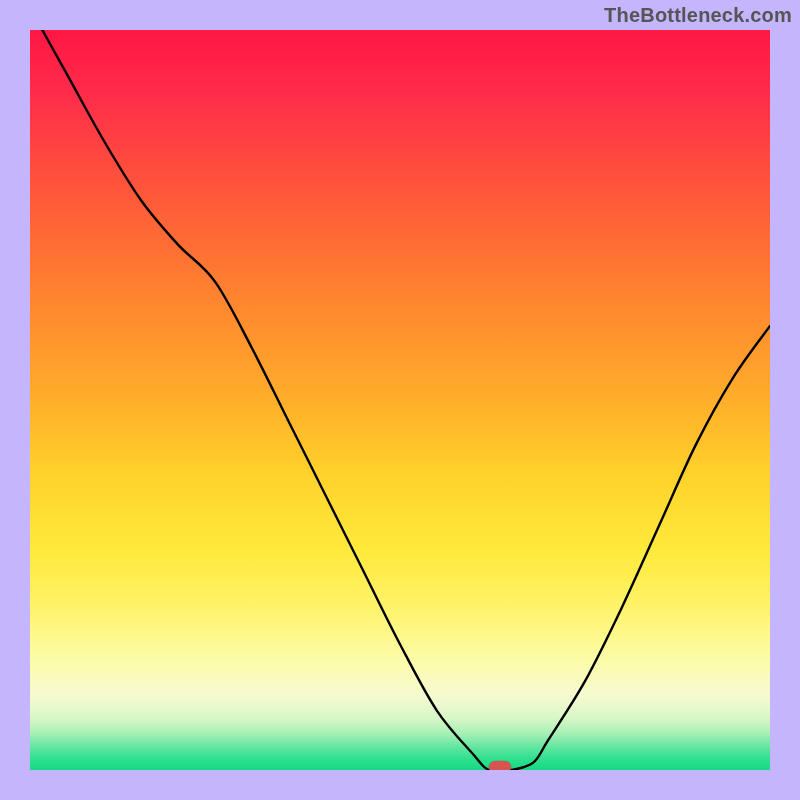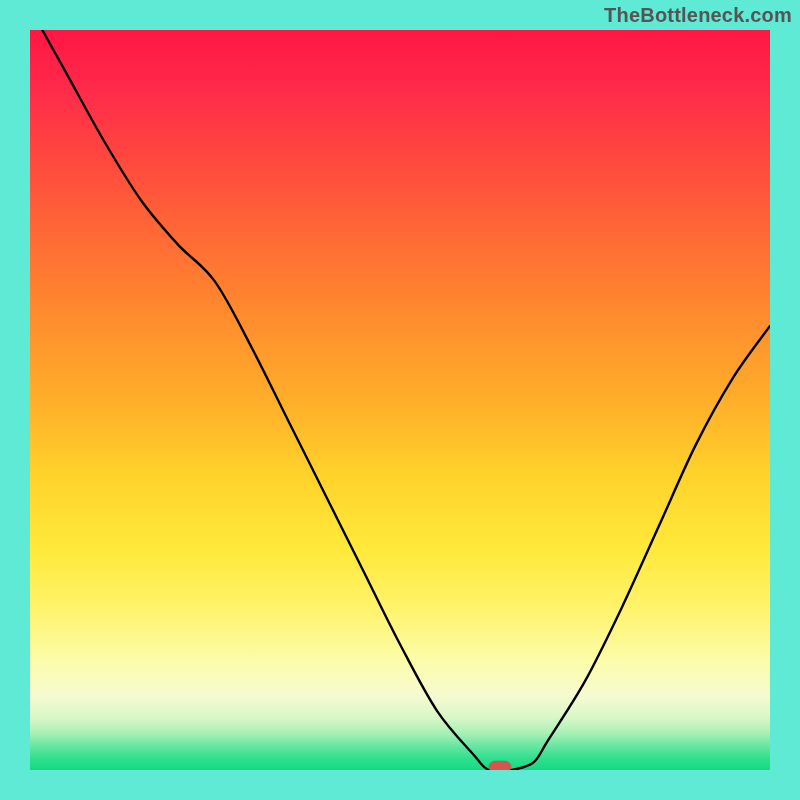--- a/index.html
+++ b/index.html
@@ -8,21 +8,21 @@
     width: 800px;
     height: 800px;
     background: #000;
     overflow: hidden;
     font-family: Arial, Helvetica, sans-serif;
   }
   .frame {
     position: relative;
     width: 800px;
     height: 800px;
-    background: #5eead4;
+    background: #c4b5fd;
   }
   .watermark {
     position: absolute;
     top: 4px;
     right: 8px;
     color: #555;
     font-size: 20px;
     font-weight: 600;
     letter-spacing: 0.2px;
     z-index: 5;

